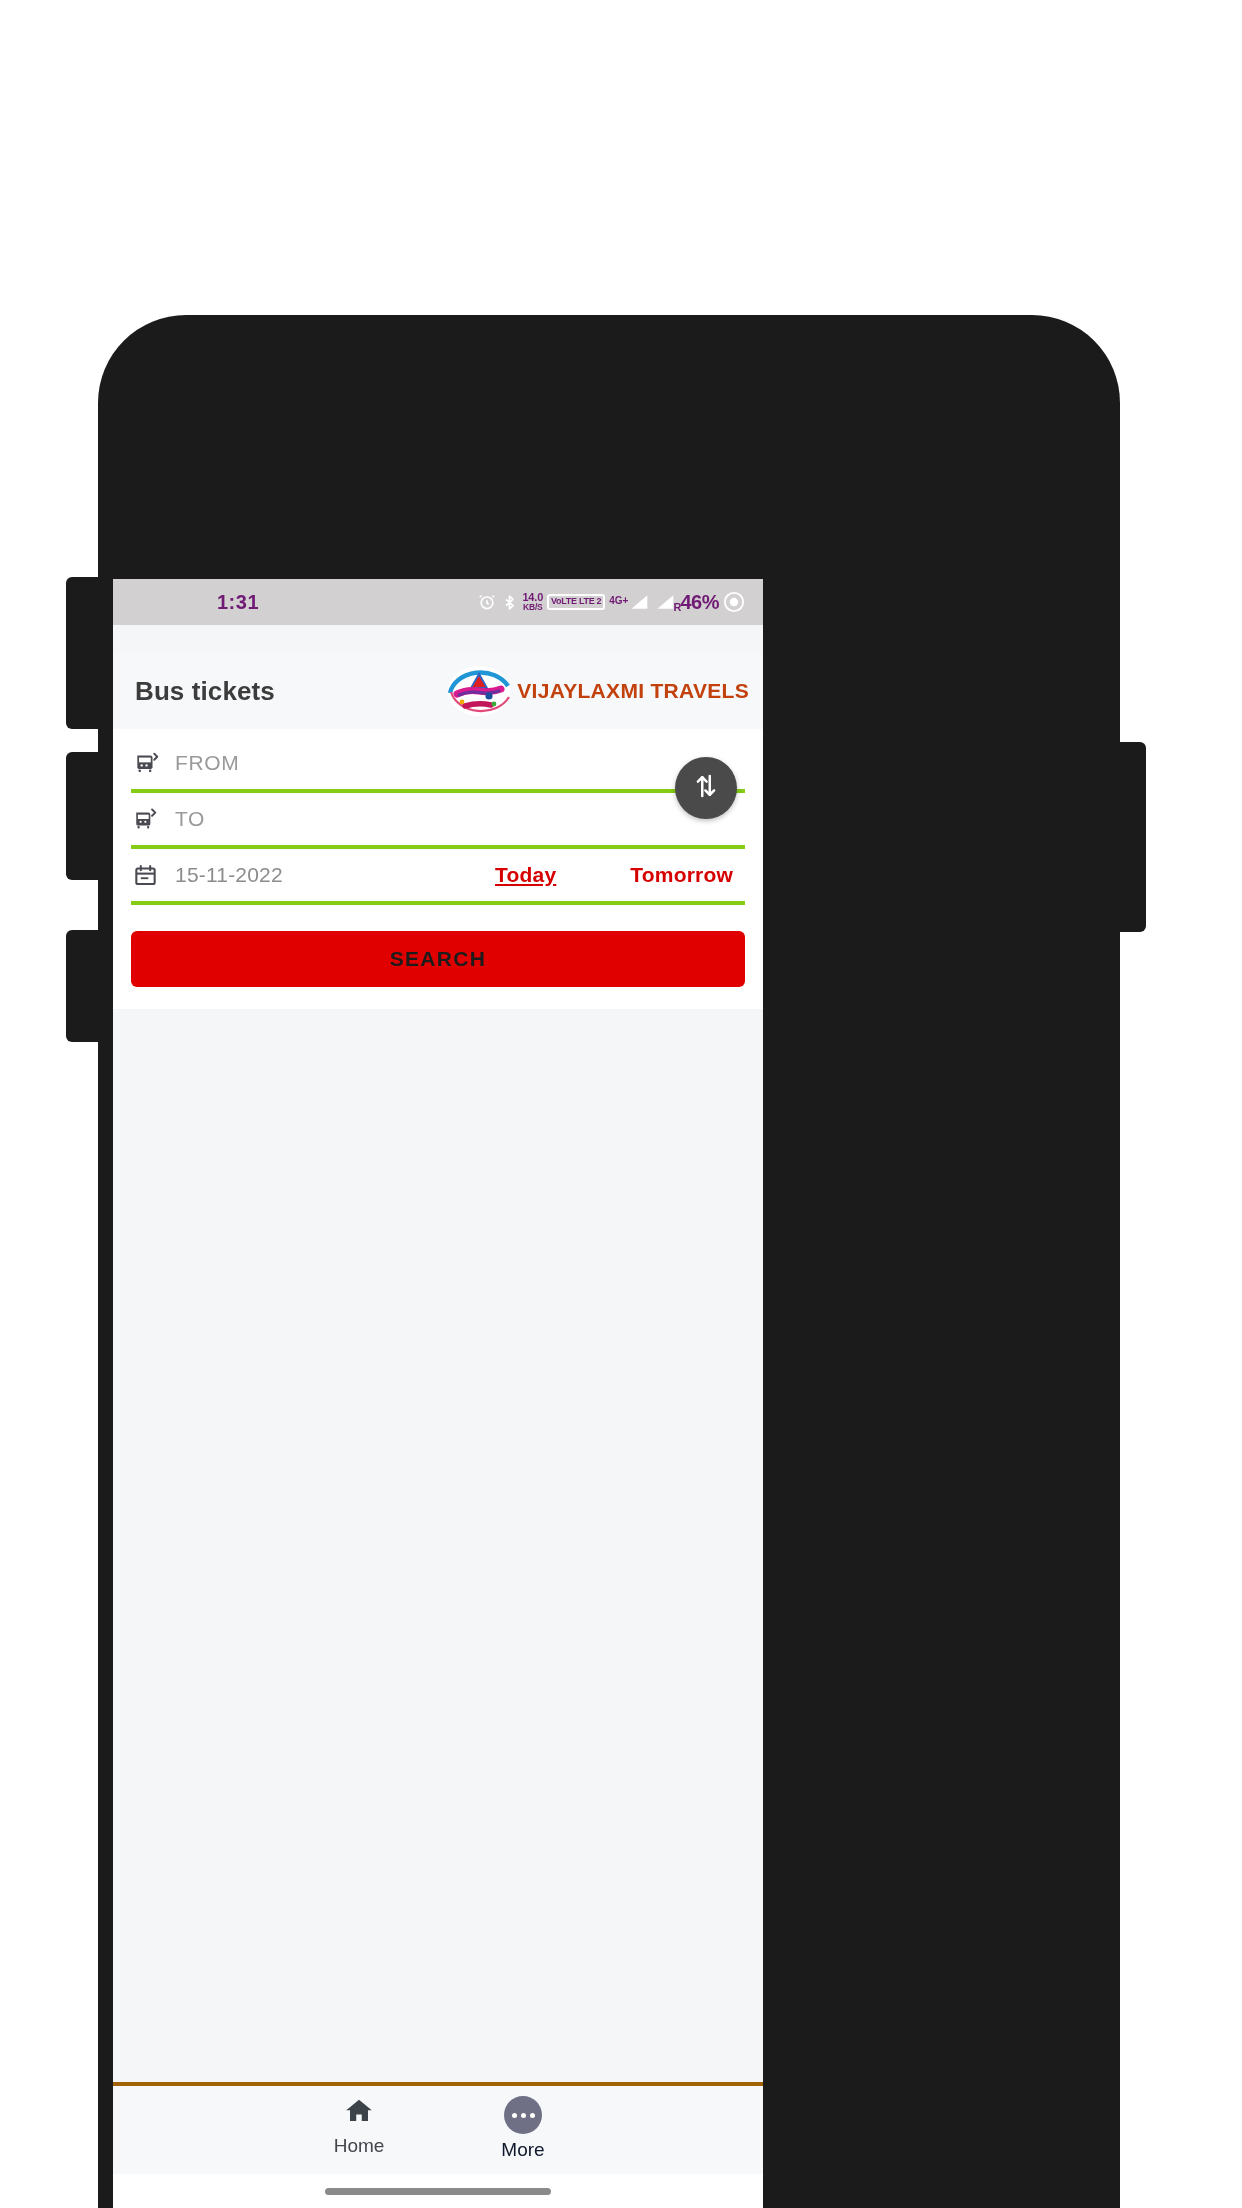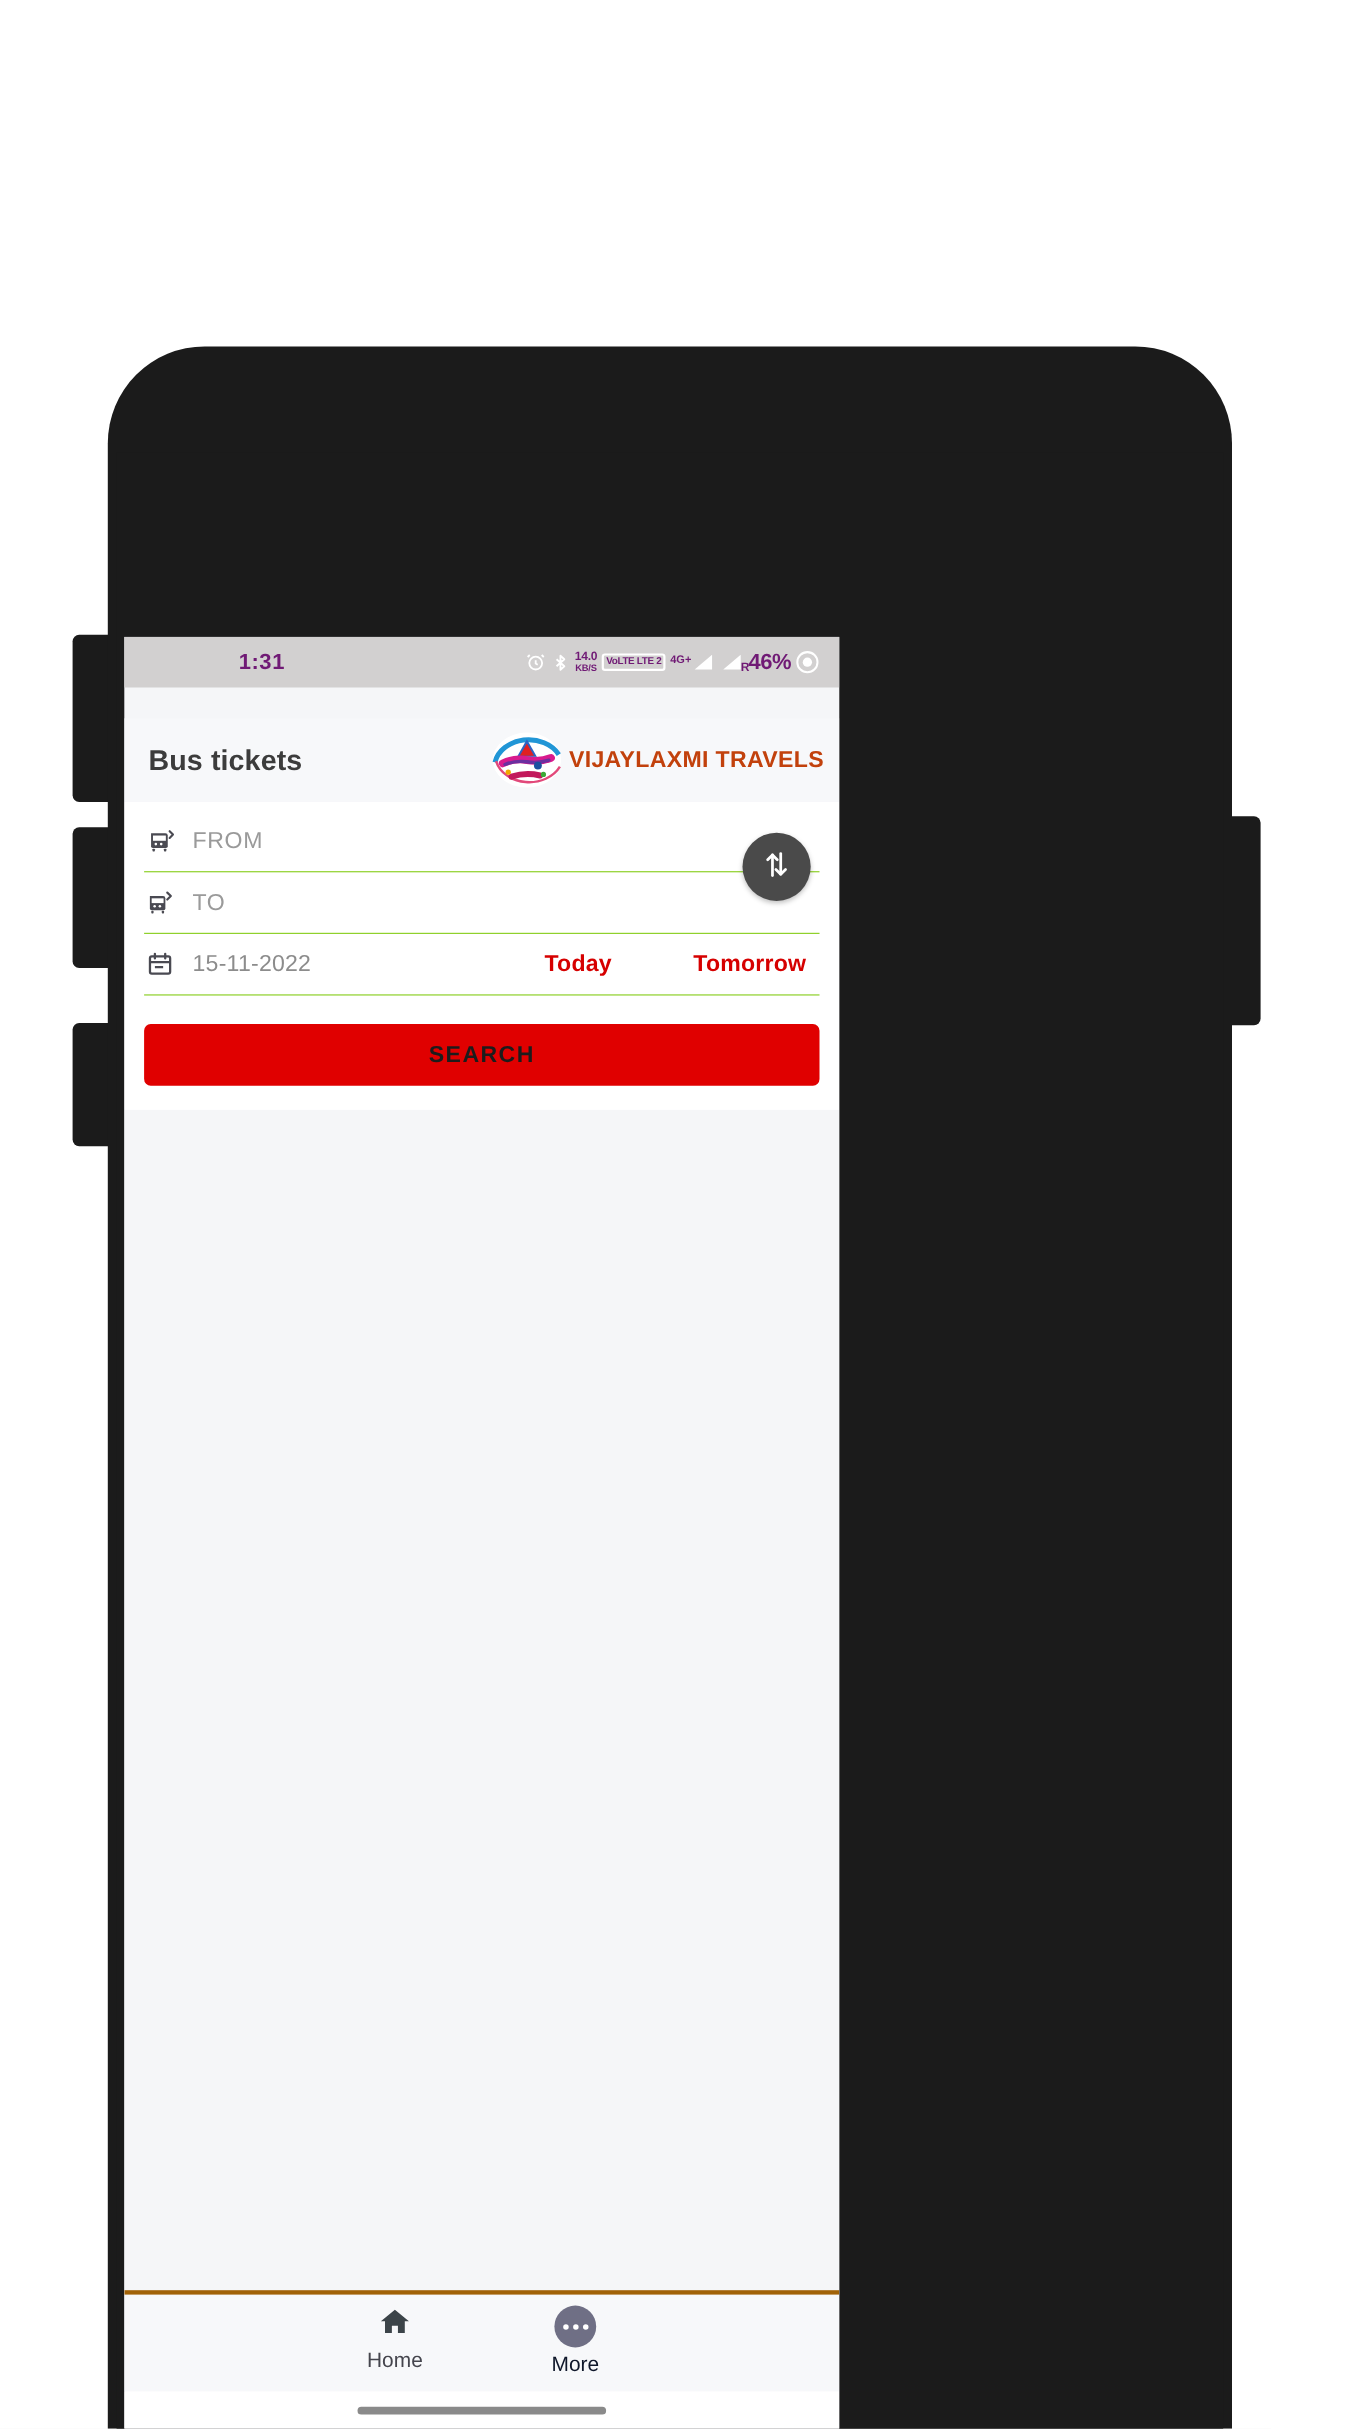--- a/index.html
+++ b/index.html
@@ -141,39 +141,39 @@
     background: #ffffff;
     margin: 0;
     padding: 8px 18px 22px 18px;
     box-sizing: border-box;
     position: relative;
   }
   .field {
     display: flex;
     align-items: center;
     height: 56px;
-    border-bottom: 1px solid #84cc16;
+    border-bottom: 4px solid #84cc16;
     padding: 0 2px;
     box-sizing: border-box;
   }
   .field .ico { width: 42px; display:flex; align-items:center; justify-content:flex-start; }
   .field-text {
     font-size: 21px;
     color: #9a9a9a;
     letter-spacing: .6px;
   }
   .field-text.value { color: #8c8c8c; letter-spacing: .2px; }
   .date-row { justify-content: flex-start; }
   .quick {
     font-size: 21px;
     font-weight: 700;
     color: #d60000;
     letter-spacing: .2px;
   }
-  .quick.today    { margin-left: auto; margin-right: 74px;}
+  .quick.today    { margin-left: auto; margin-right: 74px; text-decoration: underline;}
   .quick.tomorrow { margin-right: 10px; }
 
   .swap-btn {
     position: absolute;
     right: 26px;
     top: 28px;
     width: 62px;
     height: 62px;
     border-radius: 50%;
     background: #4a4a4a;

